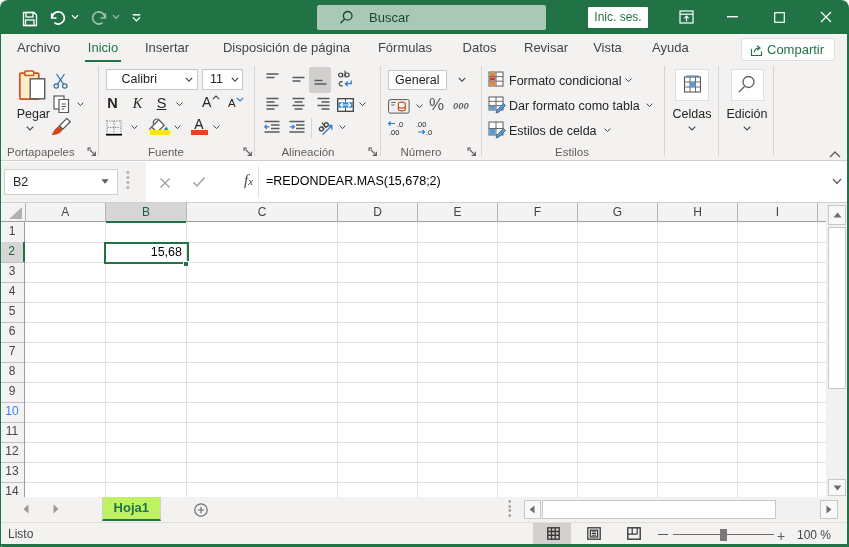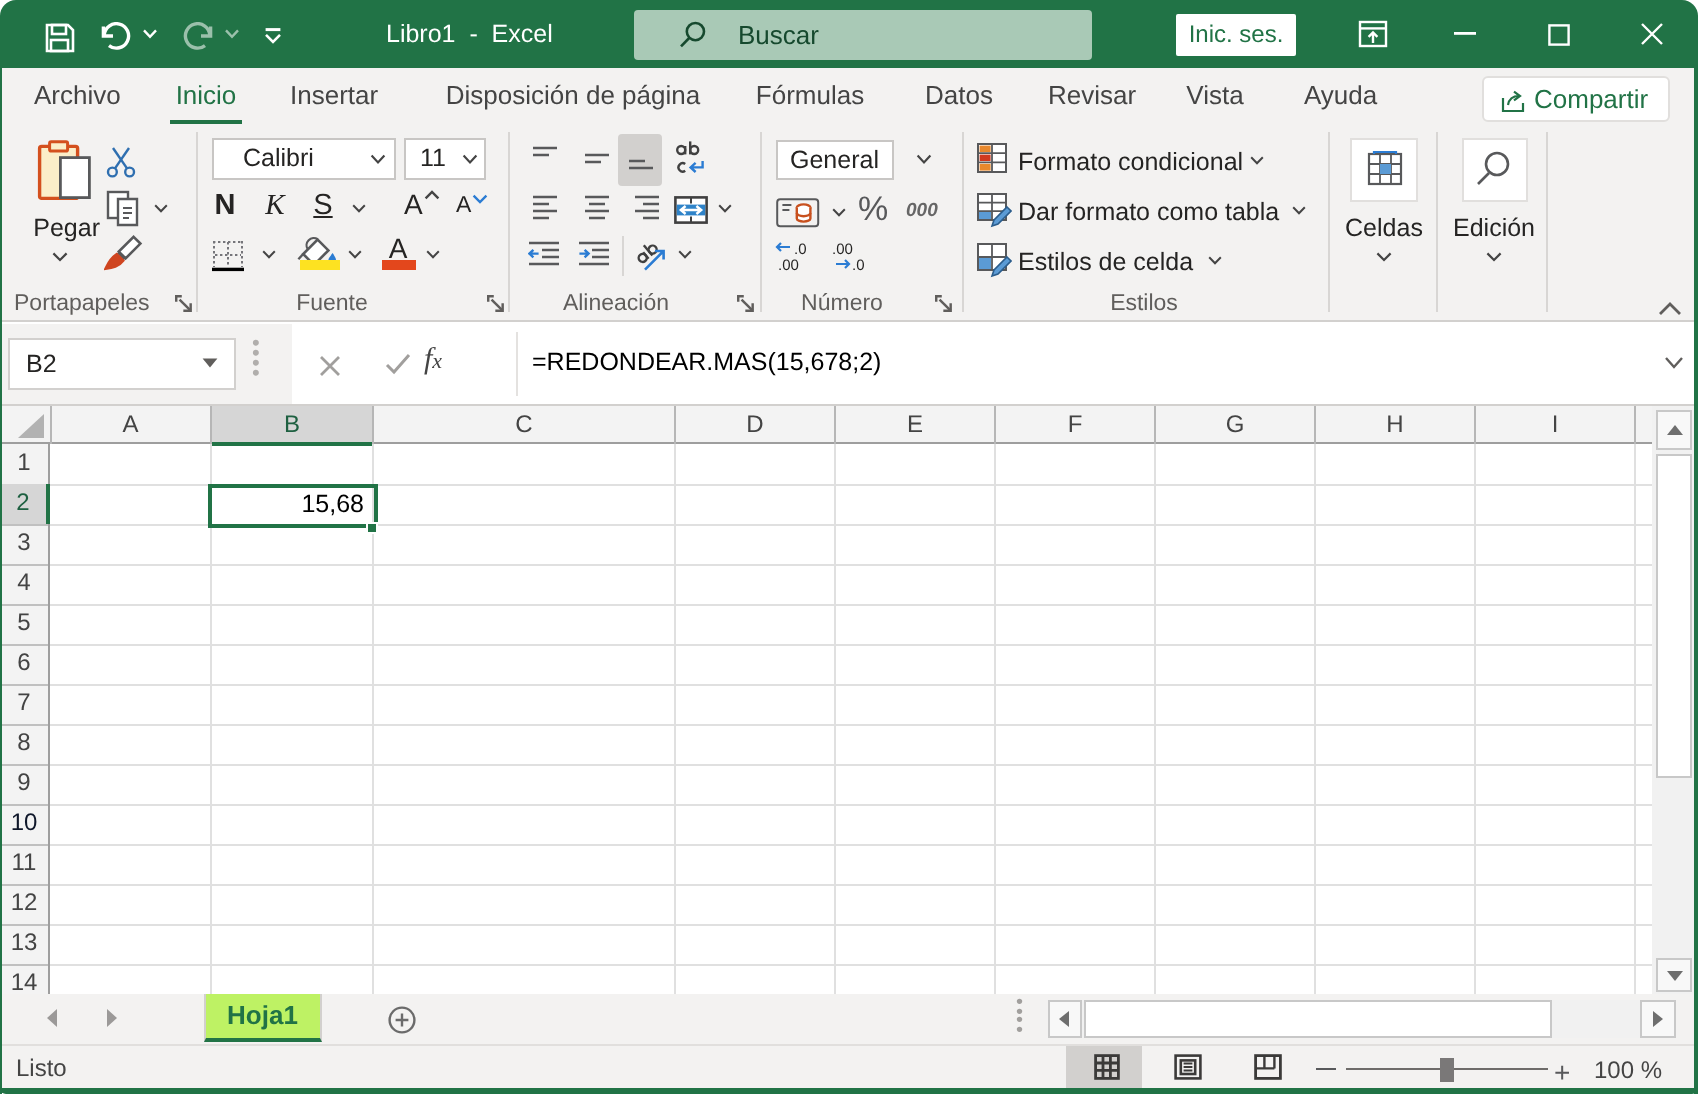--- a/index.html
+++ b/index.html
@@ -64,21 +64,20 @@
     <path d="M14.9 6.6 A6.1 6.1 0 1 0 12.5 11.8"></path>
   </svg>
   <svg class="abs dim" style="left:112px;top:14px" width="8" height="6" viewBox="0 0 8 6" fill="none" stroke="#fff" stroke-width="1.2">
       <path d="M1 1.2 L4 4.4 L7 1.2"></path>
     </svg>
 
   <svg class="abs" style="left:132px;top:14px" width="9" height="8" viewBox="0 0 9 8" fill="none" stroke="#fff">
     <path d="M0.8 0.8 h7.4" stroke-width="1.5"></path>
     <path d="M1 3.4 L4.5 6.9 L8 3.4" stroke-width="1.3"></path>
   </svg>
-  <div id="title-text">Libro1&nbsp; -&nbsp; Excel</div>
   <div id="searchbox">
     <svg class="abs" style="left:22px;top:5px" width="15" height="15" viewBox="0 0 15 15" fill="none" stroke="#16492e" stroke-width="1.3">
       <circle cx="8.7" cy="5.8" r="4.3"></circle>
       <path d="M5.6 9 L1.5 13.2"></path>
     </svg>
     <div class="stext">Buscar</div>
   </div>
   <div id="inicses">Inic. ses.</div>
 
   <svg class="abs" style="left:679px;top:10px" width="15" height="14" viewBox="0 0 15 14" fill="none" stroke="#fff" stroke-width="1.2">
@@ -390,21 +389,21 @@
   <svg class="abs" style="left:101px;top:17px" width="8" height="5" viewBox="0 0 8 5" fill="#605e5c">
       <path d="M0.3 0.3 h7.4 L4 4.7z"></path>
     </svg>
   <div class="abs" style="left:126px;top:8px;color:#b0aeac;font-size:11px;line-height:5px;">•<br>•<br>•<br>•</div>
   <svg class="abs" style="left:159px;top:15px" width="12" height="12" viewBox="0 0 12 12" stroke="#a19f9d" stroke-width="1.4" fill="none">
       <path d="M1.5 1.5 L10.5 10.5 M10.5 1.5 L1.5 10.5"></path>
     </svg>
   <svg class="abs" style="left:192px;top:14px" width="14" height="12" viewBox="0 0 14 12" stroke="#a19f9d" stroke-width="1.5" fill="none">
       <path d="M1.5 6.5 L5 10 L12.5 1.5"></path>
     </svg>
-  <div class="abs" style="left:212px;top:10px;font-family:'Liberation Serif',serif;font-style:italic;font-size:15px;color:#444;text-align:right;">f<span style="font-size:11px;">x</span></div>
+  <div class="abs" style="left:244px;top:10px;font-family:'Liberation Serif',serif;font-style:italic;font-size:15px;color:#444;text-align:right;">f<span style="font-size:11px;">x</span></div>
   <div class="abs" style="left:258px;top:4px;width:1px;height:32px;background:#e4e2e0;"></div>
   <div id="ftext">=REDONDEAR.MAS(15,678;2)</div>
   <svg class="abs" style="left:832px;top:16px" width="10" height="7" viewBox="0 0 10 7" fill="none" stroke="#605e5c" stroke-width="1.2">
       <path d="M1 1 L5 5.5 L9 1"></path>
     </svg>
 </div>
 
 <div id="grid">
   <div class="abs" style="left:0;top:0;width:826px;height:19px;background:#f3f3f3;border-bottom:1px solid #9e9e9e;"></div>
   <svg class="abs" style="left:0;top:0" width="25" height="19" viewBox="0 0 25 19">
@@ -441,21 +440,21 @@
   <div class="abs" style="left:0;top:99px;width:24px;height:20px;font-size:12px;color:#444;text-align:center;line-height:19px;">5</div>
   <div class="abs" style="left:0;top:118.5px;width:24px;height:1px;background:#c0c0c0;"></div>
   <div class="abs" style="left:0;top:119px;width:24px;height:20px;font-size:12px;color:#444;text-align:center;line-height:19px;">6</div>
   <div class="abs" style="left:0;top:138.5px;width:24px;height:1px;background:#c0c0c0;"></div>
   <div class="abs" style="left:0;top:139px;width:24px;height:20px;font-size:12px;color:#444;text-align:center;line-height:19px;">7</div>
   <div class="abs" style="left:0;top:158.5px;width:24px;height:1px;background:#c0c0c0;"></div>
   <div class="abs" style="left:0;top:159px;width:24px;height:20px;font-size:12px;color:#444;text-align:center;line-height:19px;">8</div>
   <div class="abs" style="left:0;top:178.5px;width:24px;height:1px;background:#c0c0c0;"></div>
   <div class="abs" style="left:0;top:179px;width:24px;height:20px;font-size:12px;color:#444;text-align:center;line-height:19px;">9</div>
   <div class="abs" style="left:0;top:198.5px;width:24px;height:1px;background:#c0c0c0;"></div>
-  <div class="abs" style="left:0;top:199px;width:24px;height:20px;font-size:12px;color:#0f172a;text-align:center;line-height:19px;">10</div>
+  <div class="abs" style="left:0;top:199px;width:24px;height:20px;font-size:12px;color:#3b82f6;text-align:center;line-height:19px;">10</div>
   <div class="abs" style="left:0;top:218.5px;width:24px;height:1px;background:#c0c0c0;"></div>
   <div class="abs" style="left:0;top:219px;width:24px;height:20px;font-size:12px;color:#444;text-align:center;line-height:19px;">11</div>
   <div class="abs" style="left:0;top:238.5px;width:24px;height:1px;background:#c0c0c0;"></div>
   <div class="abs" style="left:0;top:239px;width:24px;height:20px;font-size:12px;color:#444;text-align:center;line-height:19px;">12</div>
   <div class="abs" style="left:0;top:258.5px;width:24px;height:1px;background:#c0c0c0;"></div>
   <div class="abs" style="left:0;top:259px;width:24px;height:20px;font-size:12px;color:#444;text-align:center;line-height:19px;">13</div>
   <div class="abs" style="left:0;top:278.5px;width:24px;height:1px;background:#c0c0c0;"></div>
   <div class="abs" style="left:0;top:279px;width:24px;height:15px;overflow:hidden;font-size:12px;color:#444;text-align:center;line-height:19px;">14</div>
   <div class="abs" style="left:0;top:298.5px;width:24px;height:1px;background:#c0c0c0;"></div>
   <div class="abs" style="left:105.0px;top:19px;width:1px;height:275px;background:#e0e0e0;"></div>

